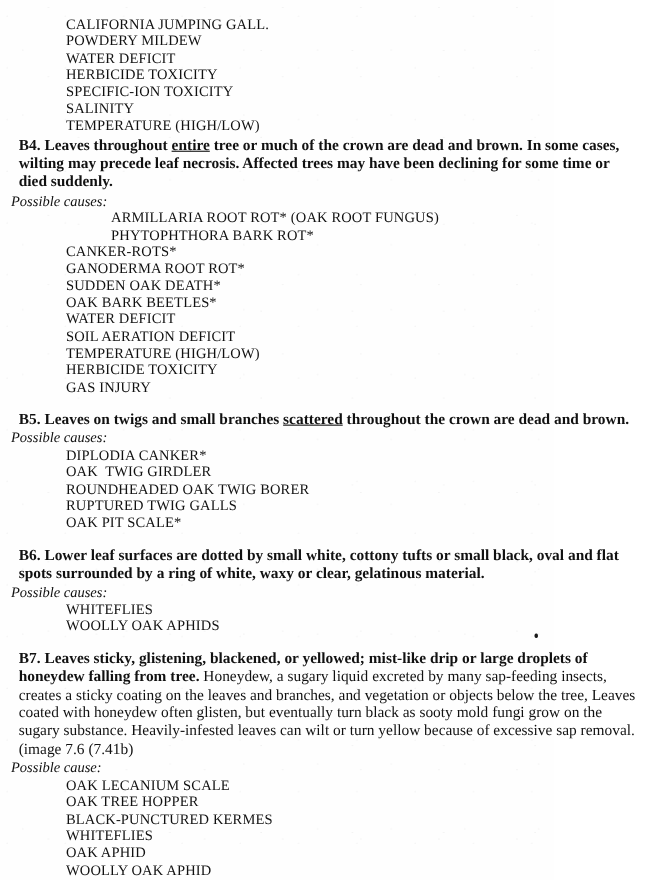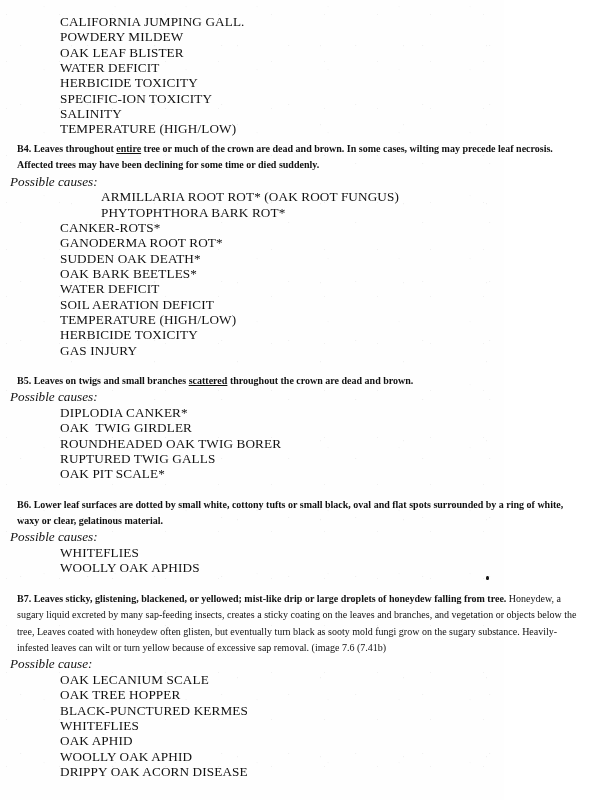--- a/index.html
+++ b/index.html
@@ -48,21 +48,21 @@
     font-size: 13.2px;
     line-height: 15.35px;
     white-space: pre;
     letter-spacing: 0.01em;
   }
   .ind-list    { padding-left: 60px; }
   .ind-list2   { padding-left: 101px; }
 
   .heading {
     font-weight: bold;
-    font-size: 10px;
+    font-size: 14px;
     line-height: 16.4px;
     padding-left: 17px;
     padding-right: 28px;
     white-space: normal;
     text-align: left;
   }
   .heading .rest {
     font-weight: normal;
     text-align: right;
   }
@@ -98,21 +98,20 @@
 
 <div class="page">
   <div class="grain"></div>
 
   <div class="content">
     <div class="gap-top"></div>
 
     <div id="top-list">
         <div class="line ind-list">CALIFORNIA JUMPING GALL.</div>
         <div class="line ind-list">POWDERY MILDEW</div>
-        <div class="line ind-list">OAK LEAF BLISTER</div>
         <div class="line ind-list">WATER DEFICIT</div>
         <div class="line ind-list">HERBICIDE TOXICITY</div>
         <div class="line ind-list">SPECIFIC-ION TOXICITY</div>
         <div class="line ind-list">SALINITY</div>
         <div class="line ind-list">TEMPERATURE (HIGH/LOW)</div>
       </div>
 
     <div id="sections">
         <div class="gap-sm"></div>
         <div class="heading"><span>B4.</span><span> Leaves throughout </span><u>entire</u><span> tree or much of the crown are dead and brown. In some cases, wilting may precede leaf necrosis. Affected trees may have been declining for some time or died suddenly.</span></div>

